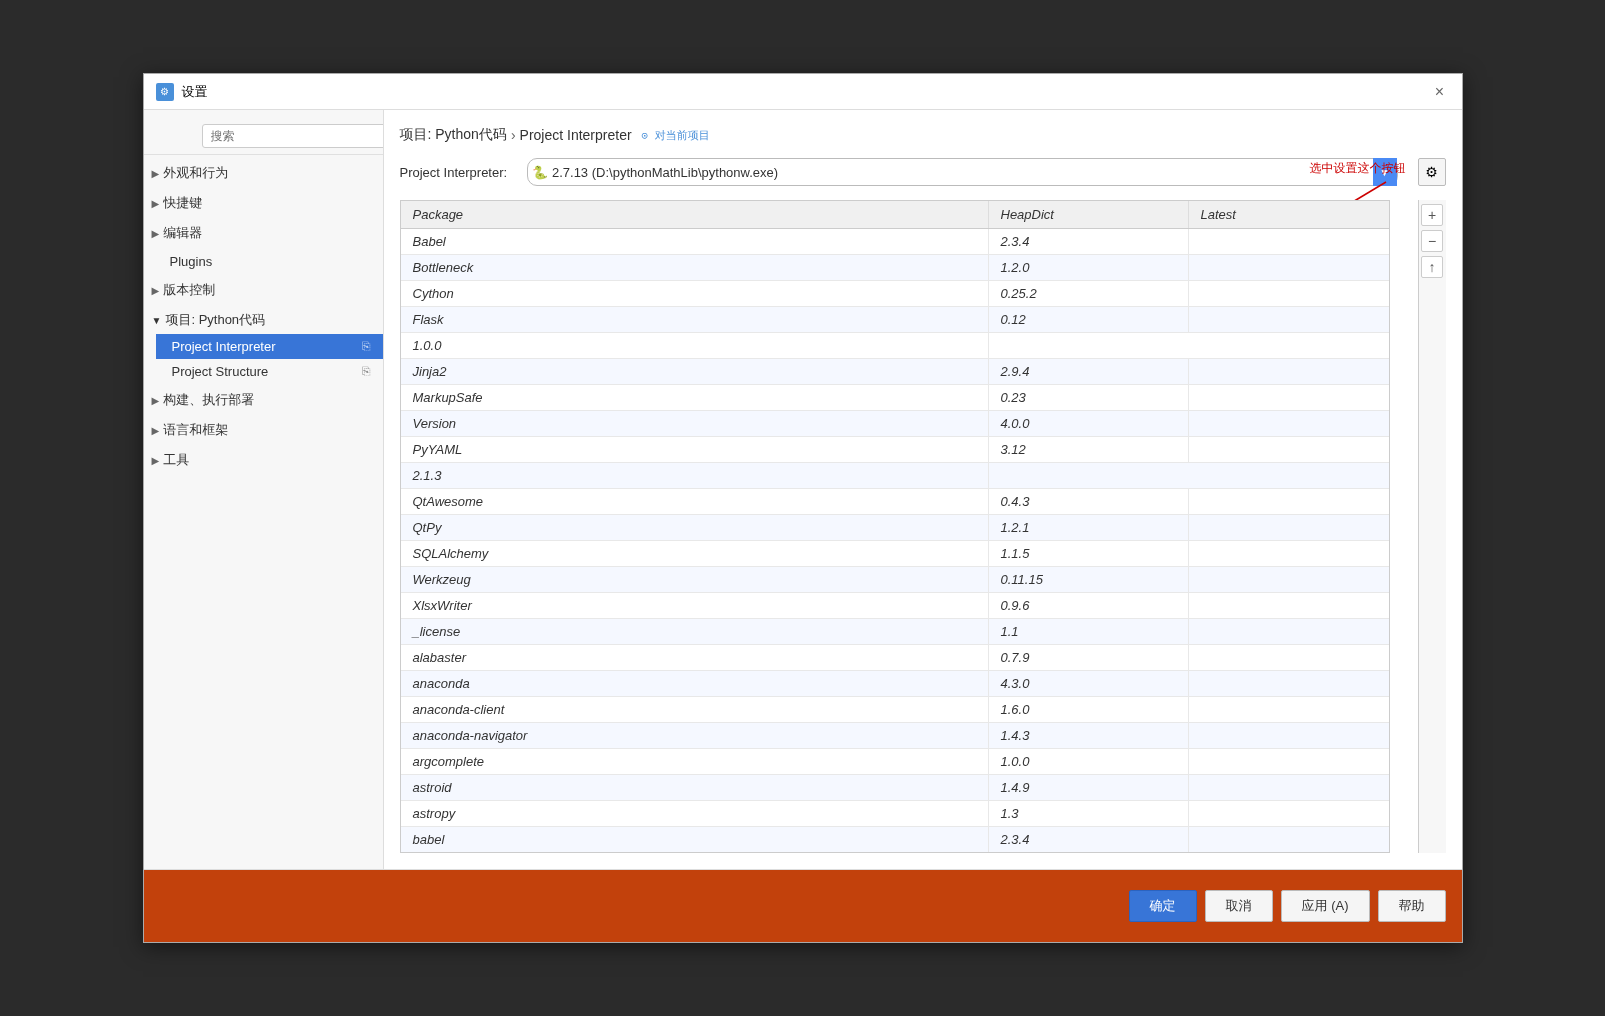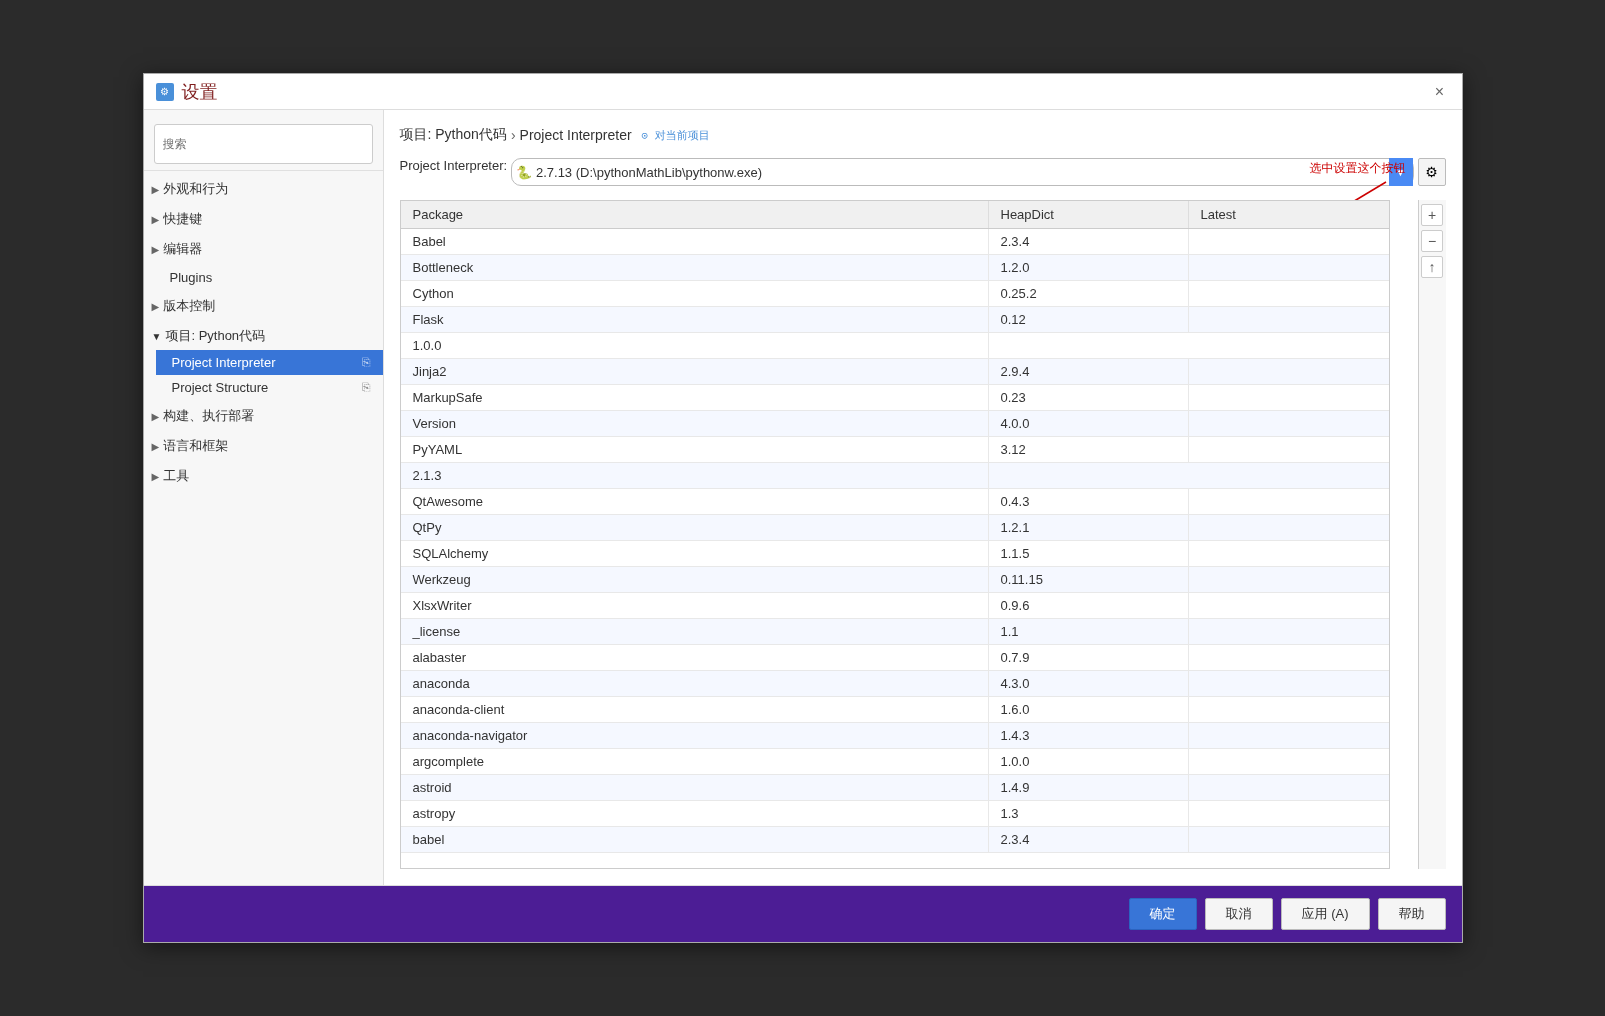--- a/index.html
+++ b/index.html
@@ -41,22 +41,22 @@
       height: 18px;
       background: #4a90d9;
       border-radius: 2px;
       display: flex;
       align-items: center;
       justify-content: center;
       font-size: 10px;
       color: white;
     }
     .title-text {
-      font-size: 18px;
-      color: #7f1d1d;
+      font-size: 13px;
+      color: #000000;
     }
     .close-btn {
       width: 20px;
       height: 20px;
       cursor: pointer;
       display: flex;
       align-items: center;
       justify-content: center;
       color: #666;
       font-size: 16px;
@@ -73,26 +73,27 @@
       overflow-y: auto;
       padding: 8px 0;
     }
     .search-box {
       padding: 6px 10px;
       border-bottom: 1px solid #e0e0e0;
       margin-bottom: 4px;
     }
     .search-input {
       width: 100%;
-      padding: 12px 8px;
+      padding: 4px 8px;
       border: 1px solid #ccc;
       border-radius: 3px;
       font-size: 12px;
       background: white;
       outline: none;
+      margin-left: 48px;
     }
     .sidebar-item {
       padding: 5px 12px 5px 16px;
       cursor: pointer;
       color: #333;
       font-size: 13px;
       display: flex;
       align-items: center;
       gap: 6px;
     }
@@ -142,22 +143,22 @@
     .breadcrumb-current { color: #333; font-weight: 500; }
     .breadcrumb-badge {
       margin-left: 6px;
       font-size: 11px;
       color: #4a90d9;
       cursor: pointer;
       font-family: Liberation Mono, monospace;
     }
     .interpreter-row {
       display: flex;
-      align-items: flex-start;
-      gap: 4px;
+      align-items: center;
+      gap: 20px;
       margin-bottom: 14px;
     }
     .interpreter-label {
       font-size: 13px;
       color: #333;
       white-space: nowrap;
     }
     .interpreter-select-wrapper {
       flex: 1;
       display: flex;
@@ -241,22 +242,22 @@
       font-size: 14px;
       color: #555;
       border-radius: 2px;
     }
     .annotation-text {
       color: #cc0000;
       font-size: 12px;
       white-space: nowrap;
     }
     .footer {
-      padding: 12px 16px;
-      background: #4c1d95;
+      padding: 20px 16px;
+      background: #c2410c;
       border-top: 1px solid #ddd;
       display: flex;
       justify-content: flex-end;
       gap: 8px;
     }
     .footer-btn {
       padding: 6px 20px;
       font-size: 13px;
       border-radius: 2px;
       cursor: pointer;
@@ -411,21 +412,21 @@
                 <path d="M0,0 L6,3 L0,6 Z" fill="#cc0000"></path>
               </marker>
             </defs>
           </svg>
         </div>
       </div>
 
       <div class="packages-area">
         <div class="packages-table-inner">
 
-          <div style="border:1px solid #ccc;flex:1;overflow:hidden;display:flex;flex-direction:column;">
+          <div style="border:1px solid #ccc;flex:1;overflow:hidden;display:flex;flex-direction:column;font-style:italic;">
             <div class="table-header">
               <div class="th">Package</div>
               <div class="th">HeapDict</div>
               <div class="th">Latest</div>
             </div>
             <div class="table-body" id="table-body">
             <div class="table-row">
     <div class="td">Babel</div>
     <div class="td">2.3.4</div>
     <div class="td"></div>

